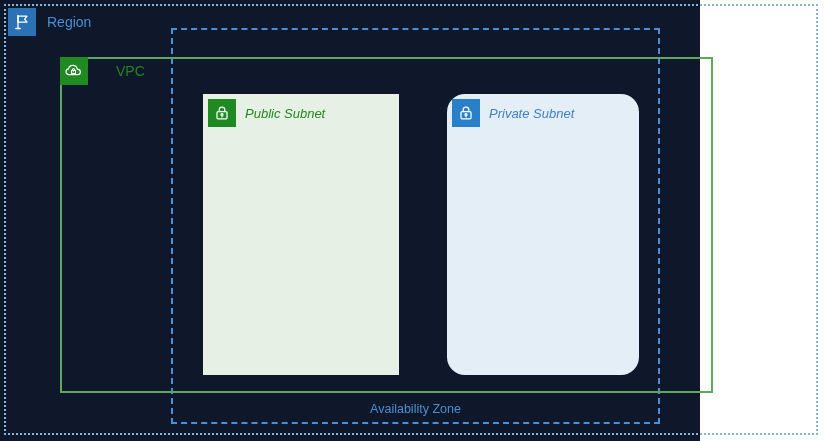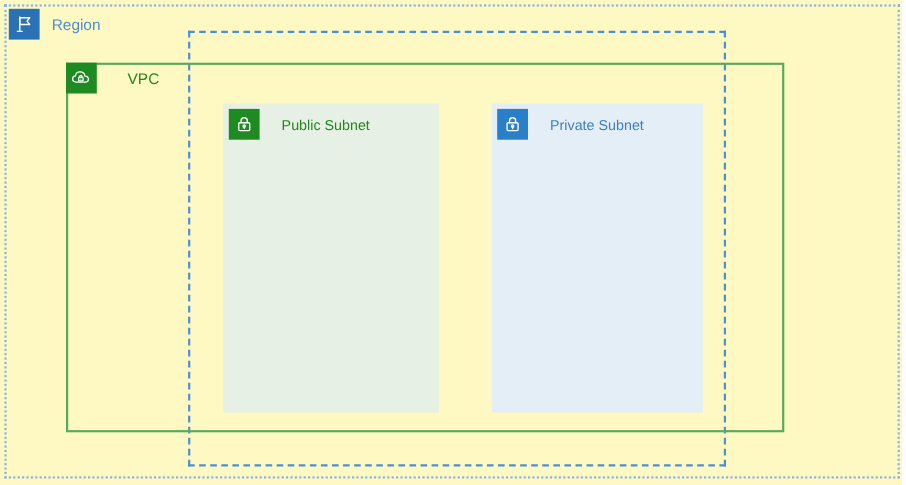--- a/index.html
+++ b/index.html
@@ -9,23 +9,23 @@
   }
   body {
     width: 824px;
     height: 441px;
     font-family: "Liberation Sans", sans-serif;
     overflow: hidden;
   }
 
   #canvas {
     position: relative;
-    width: 820px;
+    width: 700px;
     height: 441px;
-    background: #fef9c3;
+    background: #0f172a;
   }
 
   
   .region-box {
     position: absolute;
     left: 4px;
     top: 4px;
     width: 814px;
     height: 431px;
     box-sizing: border-box;
@@ -128,44 +128,46 @@
     width: 196px;
     height: 281px;
     background: #e7f0e4;
   }
   .subnet-private {
     left: 447px;
     top: 94px;
     width: 192px;
     height: 281px;
     background: #e4eef7;
+    border-radius: 18px;
   }
   .subnet-header {
     position: absolute;
     left: 5px;
     top: 5px;
     display: flex;
     align-items: center;
     height: 28px;
   }
   .subnet-icon {
     width: 28px;
     height: 28px;
     display: flex;
     align-items: center;
     justify-content: center;
     flex: 0 0 auto;
   }
   .subnet-icon.green { background: #1f8a22; }
   .subnet-icon.blue  { background: #2a80c8; }
   .subnet-label {
-    margin-left: 20px;
+    margin-left: 9px;
     font-size: 13px;
     line-height: 13px;
     white-space: nowrap;
+    font-style: italic;
   }
   .subnet-label.green { color: #23871f; }
   .subnet-label.blue  { color: #3f7fc4; }
 
   svg { display: block; }
 </style>
 </head>
 <body>
 
 <div id="canvas">
@@ -179,20 +181,21 @@
           <line x1="5" y1="2.5" x2="5" y2="15.5"></line>
           <line x1="2.8" y1="15.5" x2="7.2" y2="15.5"></line>
           <path d="M5 3.2 L14 3.2 L11.6 6.2 L14 9.2 L5 9.2 Z"></path>
         </g>
       </svg>
     </span>
     <span class="region-label">Region</span>
   </div>
 
   <div class="az-box"></div>
+  <div class="az-label">Availability Zone</div>
 
   <div class="vpc-box"></div>
 
   <div class="vpc-header">
     <span class="vpc-icon">
       <svg width="20" height="20" viewBox="0 0 20 20" aria-hidden="true">
         <g fill="none" stroke="#ffffff" stroke-width="1.15" stroke-linecap="round" stroke-linejoin="round">
           <path d="M5.2 13.6 C3.2 13.6 2 12.3 2 10.7 C2 9.2 3.1 8.0 4.6 7.9 C4.9 5.9 6.6 4.4 8.8 4.4 C11.1 4.4 12.9 6.0 13.2 8.1 C15.0 8.2 16.4 9.5 16.4 11.0 C16.4 12.5 15.2 13.6 13.5 13.6 Z"></path>
           <rect x="7.5" y="9.3" width="4.0" height="3.3" rx="0.5"></rect>
           <path d="M8.5 9.3 V8.5 a1.0 1.0 0 0 1 2.0 0 V9.3"></path>

